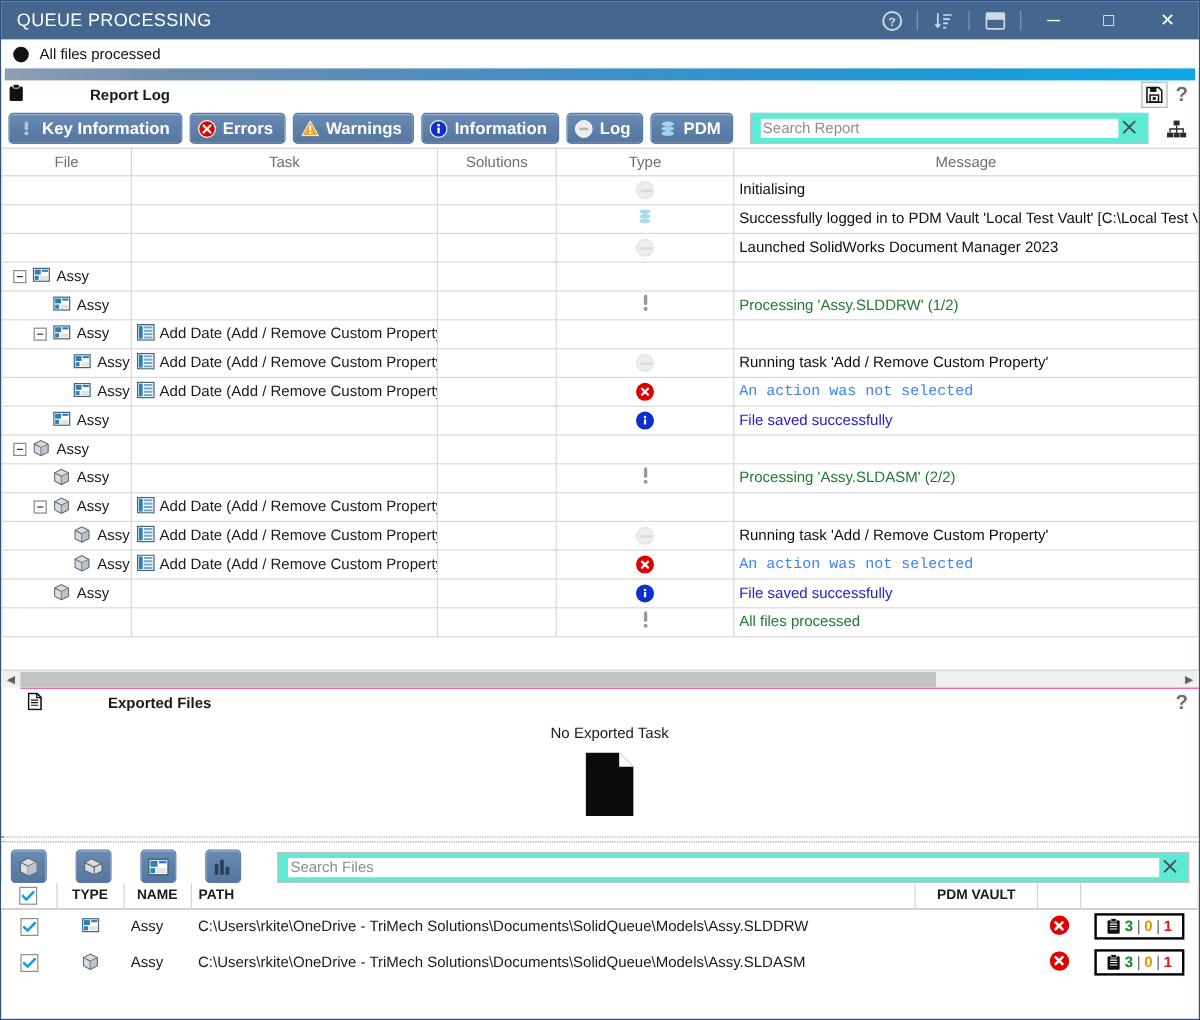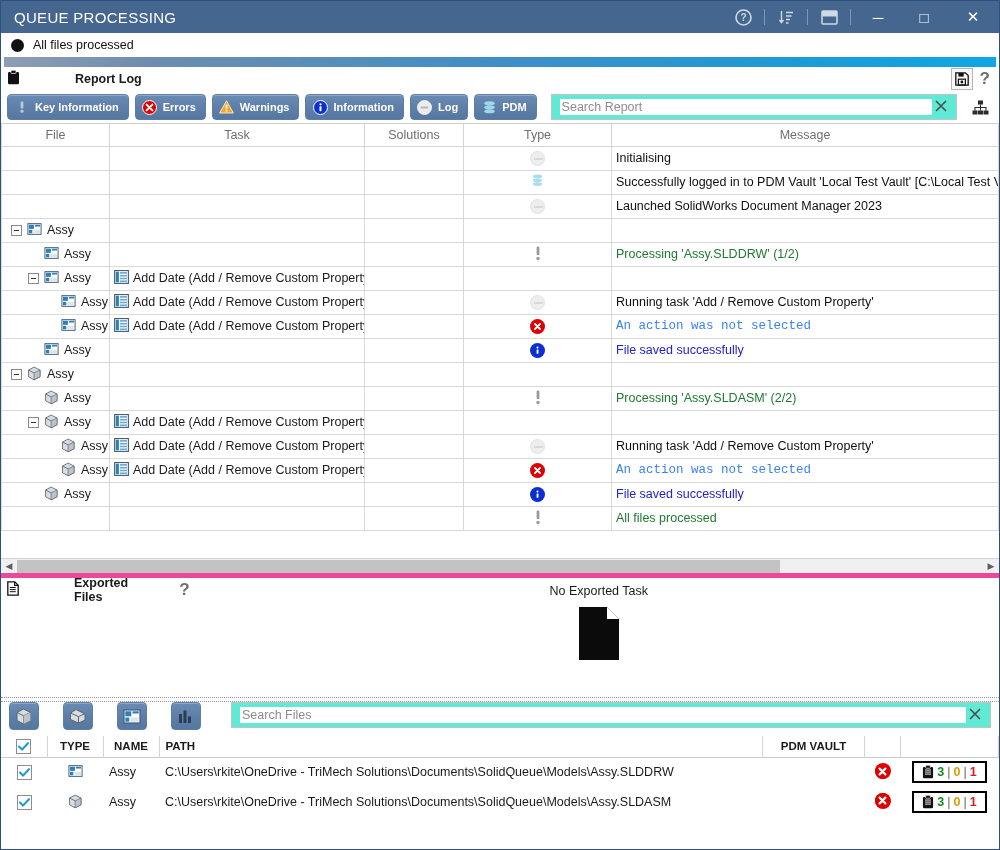--- a/index.html
+++ b/index.html
@@ -42,21 +42,21 @@
   .panel-head .ph-right { margin-left:auto; display:flex; align-items:center; gap:4px; }
   .save-btn { width:22px; height:22px; border:1px solid #b6b6b6; background:#f6f6f6;
               display:flex;align-items:center;justify-content:center; }
   .qmark { font-size:17px; color:#6e6e6e; font-weight:bold; padding:0 3px; }
 
   
   .filterbar { display:flex; align-items:center; height:32px; flex:0 0 32px; padding:0 6px; gap:6px; }
   .fbtn {
     height:26px; border:1px solid #5d7ea8; border-radius:4px;
     background:linear-gradient(to bottom,#6a8cb4 0%, #5d7fa9 50%, #56789f 100%);
-    color:#fff; font-weight:bold; font-size:11px;
+    color:#fff; font-weight:bold; font-size:14px;
     display:flex; align-items:center; padding:0 9px 0 6px; gap:5px;
     box-shadow: inset 0 1px 0 rgba(255,255,255,.25);
     white-space:nowrap;
   }
   .fbtn .ico { width:16px; height:16px; display:flex; align-items:center; justify-content:center; flex:0 0 16px;}
 
   .searchbox {
     flex:1; height:26px; border:1px solid #c3c3c3; background:#5eead4;
     display:flex; align-items:center; padding:0 6px 0 8px; margin-left:8px;
   }
@@ -101,31 +101,31 @@
             display:flex;align-items:center;justify-content:center;font-style:italic;line-height:1;}
   .ti-key { color:#8f8f8f;font-weight:bold;font-size:15px;line-height:14px; }
 
   
   .hscroll { height:15px; background:#f0f0f0; border-top:1px solid #d4d4d4; display:flex; align-items:center; flex:0 0 15px;}
   .hs-arrow { width:16px; text-align:center; color:#606060; font-size:9px; }
   .hs-track { flex:1; height:13px; background:#f0f0f0; position:relative; }
   .hs-thumb { position:absolute; left:0; top:0; height:13px; width:79%; background:#c3c3c3; }
 
   
-  .exported { flex:0 0 124px; display:flex; flex-direction:row; border-top:5px solid #ec4899; }
+  .exported { flex:0 0 124px; display:flex; flex-direction:column; border-top:1px solid #ec4899;margin-left:16px; }
   .exp-body { flex:1; display:flex; flex-direction:column; align-items:center; justify-content:flex-start; padding-top:6px;}
   .exp-empty-text { font-size:12.5px; color:#1a1a1a; }
   .doc-big { margin-top:9px; }
 
   .splitter { height:5px; background:#fff;
     border-top:1px dotted #9a9a9a; border-bottom:1px dotted #9a9a9a; flex:0 0 5px; }
 
   
   .filespanel { flex:0 0 147px; display:flex; flex-direction:column; }
-  .files-toolbar { display:flex; align-items:flex-start; height:34px; flex:0 0 34px; padding:0 8px; gap:24px;}
+  .files-toolbar { display:flex; align-items:flex-end; height:34px; flex:0 0 34px; padding:0 8px; gap:24px;}
   .sqbtn { width:30px;height:28px;border:1px solid #5d7ea8;border-radius:4px;
      background:linear-gradient(to bottom,#6a8cb4 0%, #5d7fa9 50%, #56789f 100%);
      display:flex;align-items:center;justify-content:center;
      box-shadow: inset 0 1px 0 rgba(255,255,255,.25);}
   table.files { border-collapse:collapse; width:100%; table-layout:fixed; }
   table.files th { font-size:11.5px; font-weight:bold; color:#1a1a1a; height:21px;
       border-right:1px solid #d4d4d4; text-align:left; padding:0 6px; background:#fff; }
   table.files th.ctr { text-align:center; padding:0; }
   table.files td { height:30px; font-size:12.5px; padding:0 6px; border:0; vertical-align:middle; }
   table.files td.ctr { text-align:center; padding:0; }

